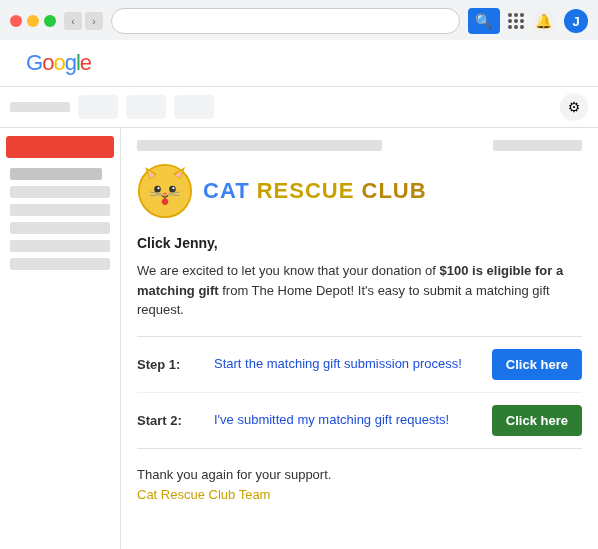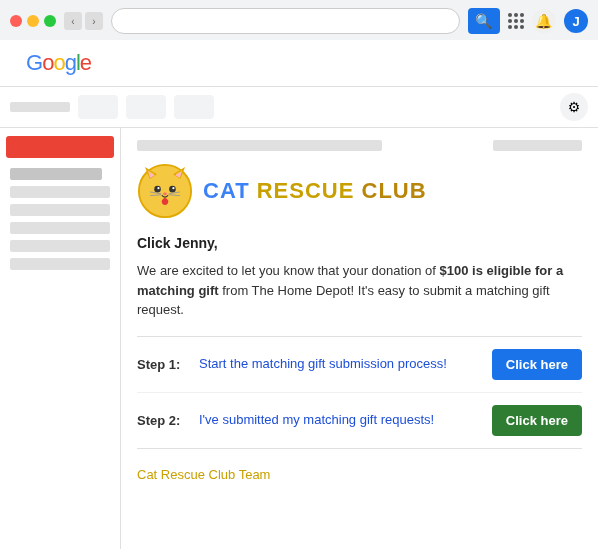--- a/index.html
+++ b/index.html
@@ -225,21 +225,21 @@
     
     .steps-section {
       border-top: 1px solid #e0e0e0;
       border-bottom: 1px solid #e0e0e0;
       margin-bottom: 16px;
     }
     .step-row {
       display: flex;
       align-items: center;
       padding: 12px 0;
-      gap: 12px;
+      gap: 27px;
       border-bottom: 1px solid #f0f0f0;
     }
     .step-row:last-child {
       border-bottom: none;
     }
     .step-label {
       font-size: 13px;
       font-weight: bold;
       color: #333;
       min-width: 50px;
@@ -409,23 +409,24 @@
       <span>We are excited to let you know that your donation of </span><span class="bold">$100 is eligible for a matching gift</span><span> from The Home Depot! It's easy to submit a matching gift request.</span>
     </div>
 
     <div class="steps-section">
       <div class="step-row">
         <div class="step-label">Step 1:</div>
         <div class="step-desc">Start the matching gift submission process!</div>
         <div class="step-btn step-btn-blue">Click here</div>
       </div>
       <div class="step-row">
-        <div class="step-label">Step 2:</div>
+        <div class="step-label">Start 2:</div>
         <div class="step-desc">I've submitted my matching gift requests!</div>
         <div class="step-btn step-btn-green">Click here</div>
       </div>
     </div>
 
     <div class="email-footer">
+      <div>Thank you again for your support.</div>
       <div class="footer-team">Cat Rescue Club Team</div>
     </div>
   </div>
 </div>
 
 </body></html>

